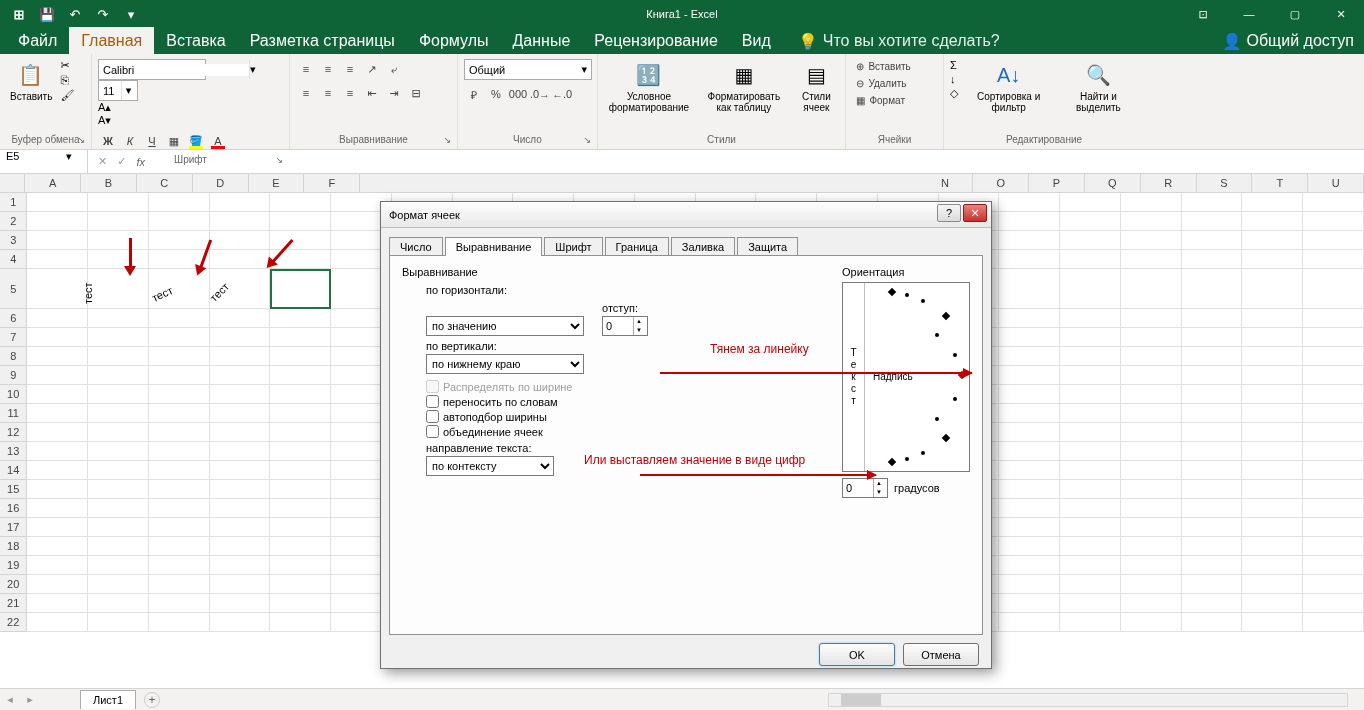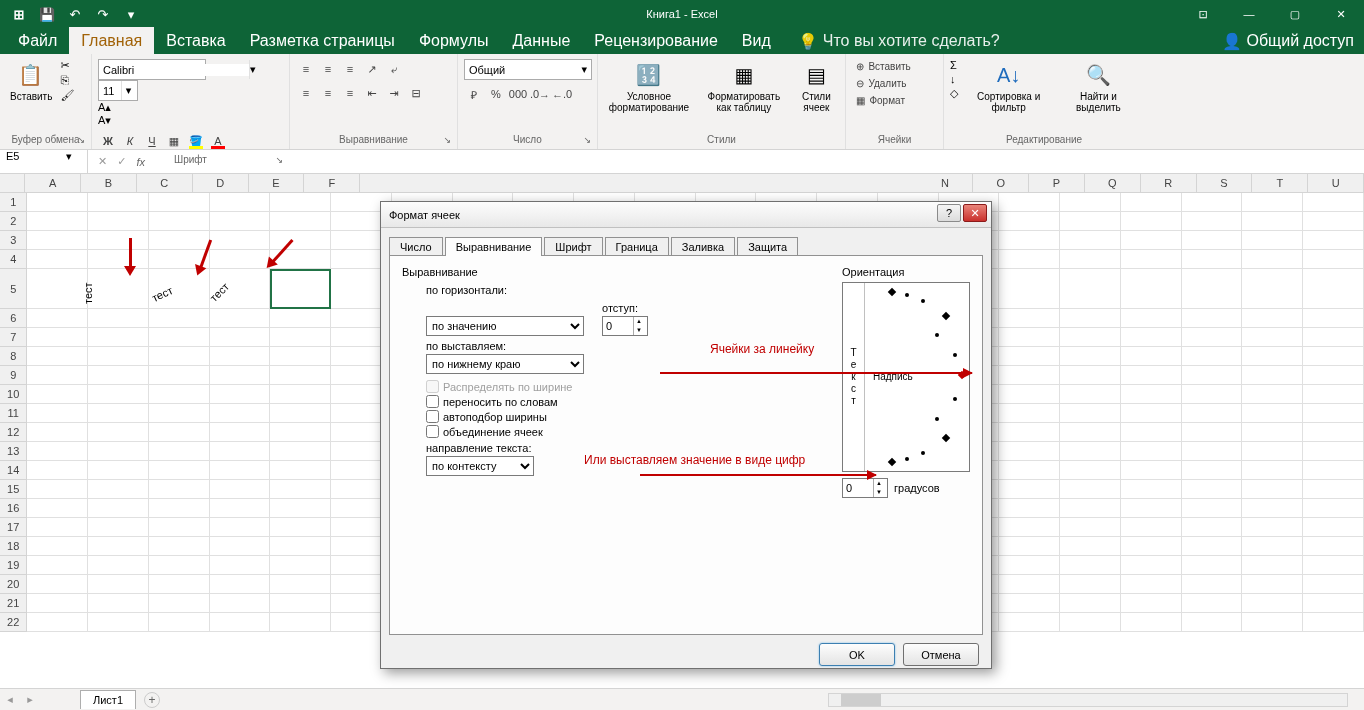--- a/index.html
+++ b/index.html
@@ -931,21 +931,21 @@
           <label class="fl">отступ:</label>
           <div class="numspin">
             <input value="0" style="">
             <div class="spins">
                 <span>▲</span>
                 <span>▼</span>
               </div>
           </div>
         </div>
       </div>
-      <label class="fl">по выставляем:</label>
+      <label class="fl">по вертикали:</label>
       <select>
         <option>по нижнему краю</option>
       </select>
       <div class="cbx disabled" style="margin-top:6px">
         <input type="checkbox" disabled="" style="">
         <span>Распределять по ширине</span>
       </div>
     </div>
 
     <div class="indent">
@@ -958,21 +958,21 @@
           <span>автоподбор ширины</span>
         </div>
       <div class="cbx">
           <input type="checkbox" style="">
           <span>объединение ячеек</span>
         </div>
     </div>
 
     <div class="indent">
       <label class="fl">направление текста:</label>
-      <select style="width:108px">
+      <select style="width:128px">
         <option>по контексту</option>
       </select>
     </div>
 
     <div class="orient-box">
       <div class="otitle">Ориентация</div>
       <div class="owrap">
         <div class="vtxt">
           <span>Т</span>
             <span>е</span>
@@ -1014,17 +1014,17 @@
         <span>градусов</span>
       </div>
     </div>
   </div>
   <div class="dlg-foot">
     <button class="primary">OK</button>
     <button>Отмена</button>
   </div>
 </div>
 
-<div class="anno-txt" style="left:710px;top:342px">Ячейки за линейку</div>
+<div class="anno-txt" style="left:710px;top:342px">Тянем за линейку</div>
 <div class="long-arrow" style="left:660px;top:372px;width:312px"></div>
 
 <div class="anno-txt" style="left:584px;top:453px">Или выставляем значение в виде цифр</div>
 <div class="long-arrow" style="left:640px;top:474px;width:236px"></div>
 
 </body></html>

